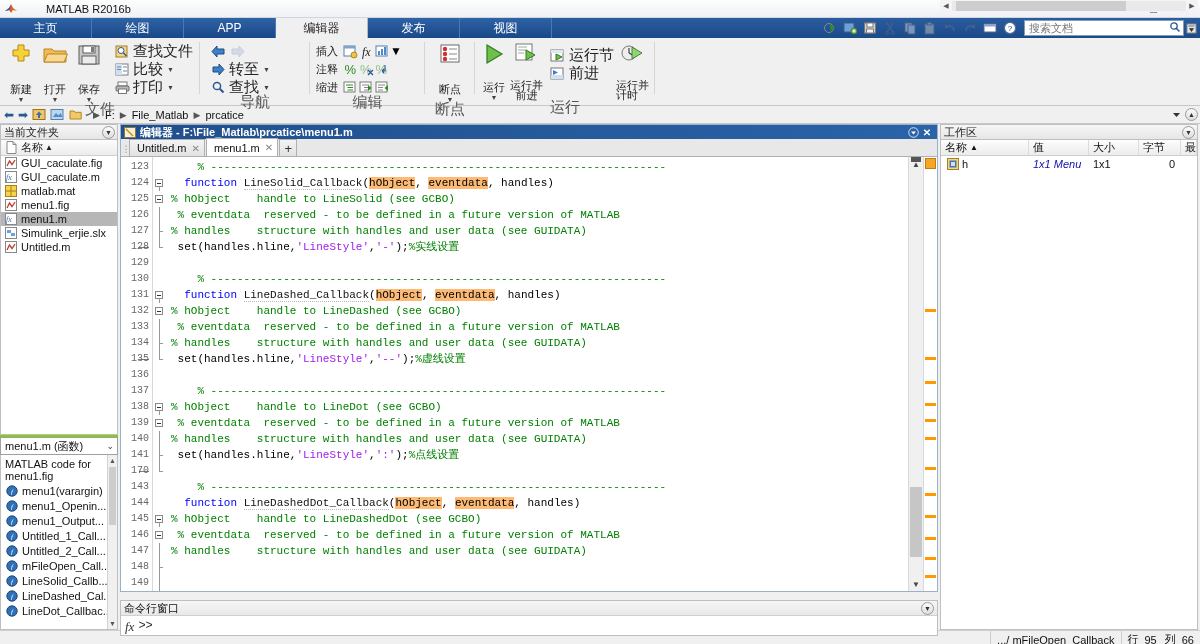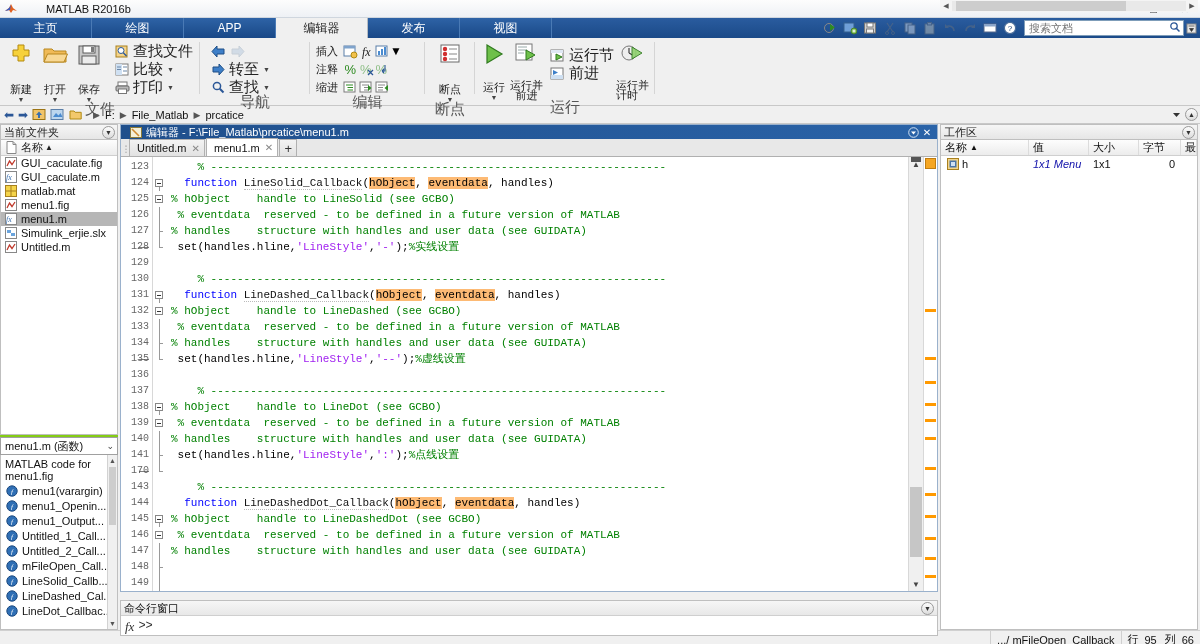--- a/index.html
+++ b/index.html
@@ -158,21 +158,21 @@
   }
   #detailscroll .thumb { position:absolute; top:12px; height:58px; left:1px; right:1px; background:#cdcdcd;}
   #detailscroll .up, #detailscroll .dn { height:11px; display:flex; align-items:center; justify-content:center; font-size:7px; color:#555;}
   #detailscroll .dn { position:absolute; bottom:0; left:0; right:0;}
 
   
   #centercol { flex:1; display:flex; flex-direction:column; padding-left:2px;}
   #editorwin { flex: 0 0 456px; display:flex; flex-direction:column; border:1px solid #9ab1cc;}
   #editorhdr {
     height:14px; background: linear-gradient(to right,#1f4f8c,#2a63a8);
-    display:flex; align-items:center; padding-left:9px;
+    display:flex; align-items:center; padding-left:3px;font-weight:bold;
   }
   #editorhdr .eicon { width:13px; height:11px; display:flex; align-items:center;}
   #editorhdr .etitle { color:#fff; font-size:11px; margin-left:3px; white-space:nowrap;}
   #editorhdr .ebtns { margin-left:auto; display:flex; align-items:center; padding-right:3px;}
   #editorhdr .ebtn { width:14px; height:12px; display:flex; align-items:center; justify-content:center; color:#fff; font-size:10px;}
 
   #tabstrip {
     height:18px; background:#e8e8e8; display:flex; align-items:flex-end;
     border-bottom:1px solid #b0b0b0; padding-left:2px;
   }

